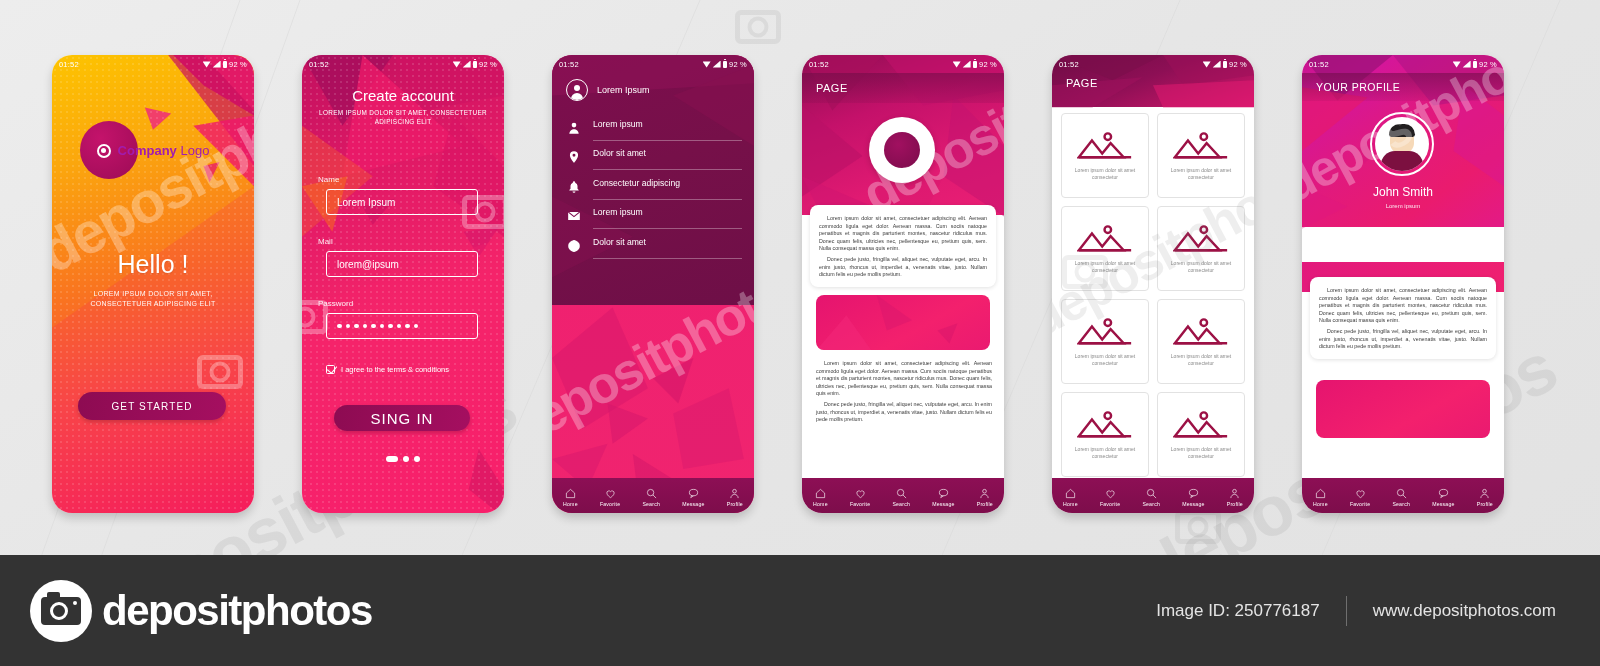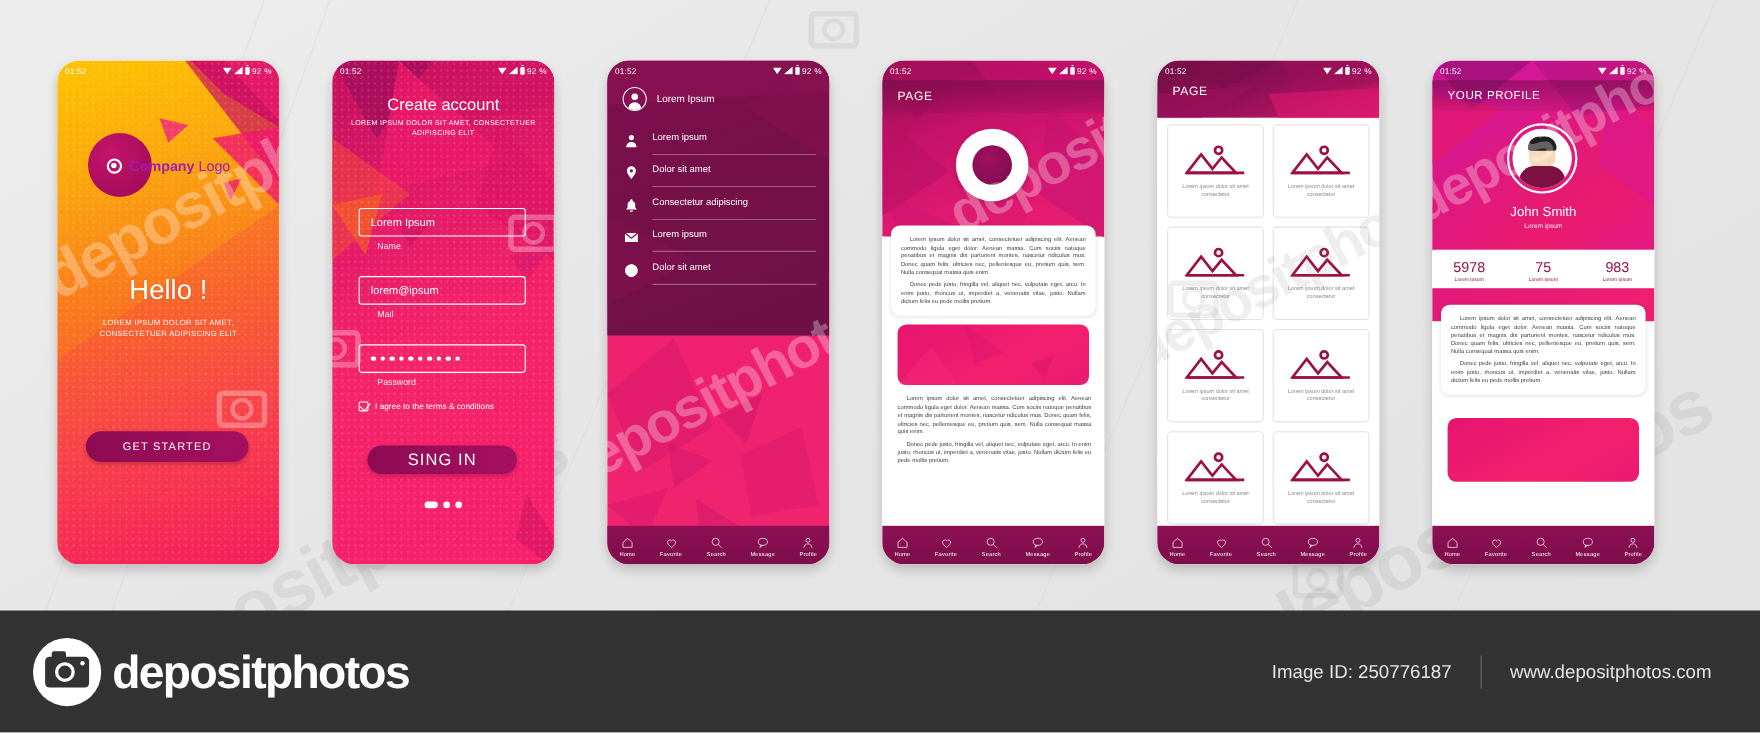--- a/index.html
+++ b/index.html
@@ -103,21 +103,21 @@
 
   
   .s2-bg {
     position:absolute; inset:0;
     background: linear-gradient(160deg,#c1105f 0%,#e31a66 30%,#f4256a 55%,#f8206b 100%);
   }
   .s2-title { position:absolute; top:32px; left:0;right:0; text-align:center;
     color:#fff; font-size:15px; }
   .s2-sub { position:absolute; top:53px; left:12px;right:12px; text-align:center;
     color:#fff; font-size:6.4px; line-height:9px; letter-spacing:.3px; text-transform:uppercase; }
-  .field-label { position:absolute; left:41px; color:#fff; font-size:8px; opacity:.92;margin-top:44px; }
+  .field-label { position:absolute; left:16px; color:#fff; font-size:8px; opacity:.92; }
   .field-box {
     position:absolute; left:24px; width:152px; height:26px;
     border:1.3px solid #fff; border-radius:3px;
     display:flex; align-items:center; padding-left:10px;
     color:#fff; font-size:10px;
   }
   .dots-pass { display:flex; gap:4px; }
   .dots-pass i { width:4.5px;height:4.5px;border-radius:50%;background:#fff;display:block; }
   .chk-row { position:absolute; left:24px; top:310px; display:flex; align-items:center; gap:6px; color:#fff; font-size:7.5px; }
   .chk {
@@ -821,34 +821,20 @@
       <div class="s6-avatar">
         <div class="s6-avatar-inner">
           <span class="av-head"></span>
             <span class="av-hair"></span>
             <span class="av-body"></span>
         </div>
       </div>
       <div class="s6-name">John Smith</div>
       <div class="s6-role">Lorem ipsum</div>
 
-      <div class="stats">
-        <div class="stat">
-          <div class="sv">5978</div>
-          <div class="sl">Lorem ipsum</div>
-        </div>
-        <div class="stat">
-          <div class="sv">75</div>
-          <div class="sl">Lorem ipsum</div>
-        </div>
-        <div class="stat">
-          <div class="sv">983</div>
-          <div class="sl">Lorem ipsum</div>
-        </div>
-      </div>
 
       <div class="s6-band"></div>
 
       <div class="s6-card">
         <div class="body-text">
           <p>Lorem ipsum dolor sit amet, consectetuer adipiscing elit. Aenean commodo ligula eget dolor. Aenean massa. Cum sociis natoque penatibus et magnis dis parturient montes, nascetur ridiculus mus. Donec quam felis, ultricies nec, pellentesque eu, pretium quis, sem. Nulla consequat massa quis enim.</p>
           <p>Donec pede justo, fringilla vel, aliquet nec, vulputate eget, arcu. In enim justo, rhoncus ut, imperdiet a, venenatis vitae, justo. Nullam dictum felis eu pede mollis pretium.</p>
         </div>
       </div>
 

